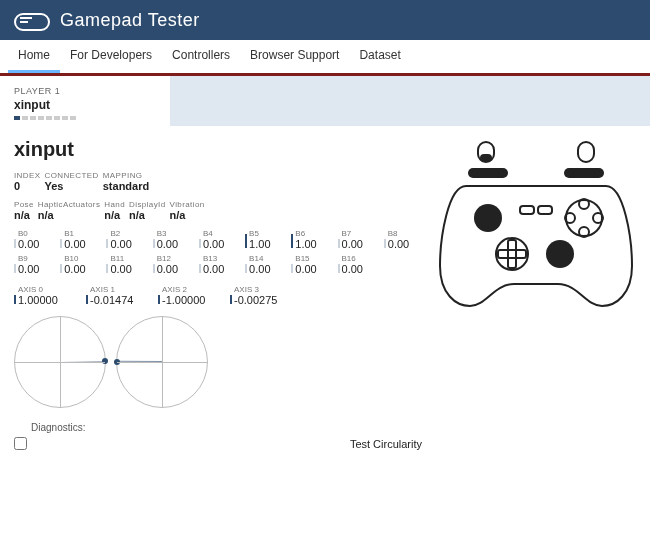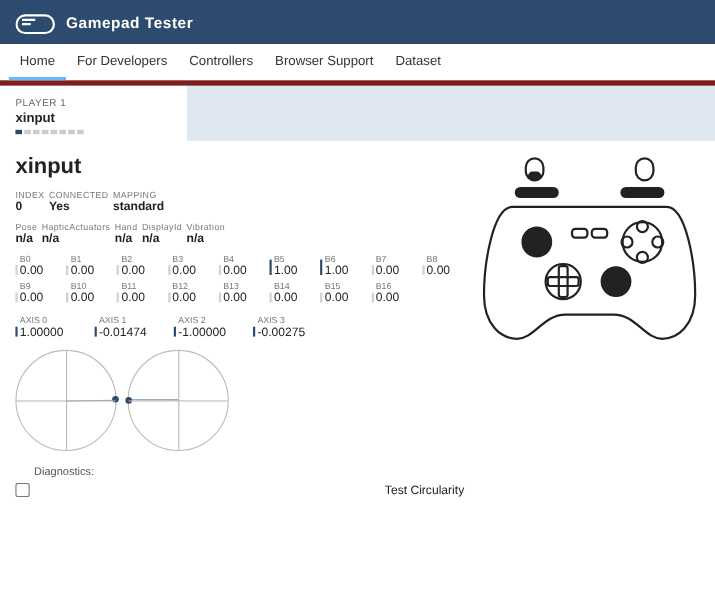--- a/index.html
+++ b/index.html
@@ -1,20 +1,20 @@
 <!DOCTYPE html>
 <html><head>
 <meta charset="utf-8">
 <style>
   * { box-sizing: border-box; margin: 0; padding: 0; }
   body { font-family: -apple-system, BlinkMacSystemFont, "Segoe UI", Arial, sans-serif; font-size: 12px; color: #222; background: #fff; width: 650px; }
   .navbar { background: #2d4b6e; color: #fff; display: flex; align-items: center; padding: 8px 14px; gap: 10px; }
-  .navbar-title { font-size: 14px; font-weight: 700; letter-spacing: 0.5px; }
+  .navbar-title { font-size: 18px; font-weight: 400; letter-spacing: 0.5px; }
   .logo-icon svg { display: block; }
-  .nav-tabs { background: #fff; border-bottom: 5px solid #7f1d1d; padding: 0 8px; display: flex; gap: 0; font-size: 12px; }
+  .nav-tabs { background: #fff; border-bottom: 3px solid #7f1d1d; padding: 0 8px; display: flex; gap: 0; font-size: 12px; }
   .nav-tab { padding: 8px 10px; color: #333; cursor: pointer; border-bottom: 3px solid transparent; }
   .nav-tab.active { border-bottom-color: #6ab7ff; }
   .player-strip { display: flex; }
   .player-card { padding: 10px 14px 6px 14px; background: #fff; width: 170px; }
   .player-label { font-size: 9px; color: #666; letter-spacing: 0.5px; margin-bottom: 2px; }
   .player-name { font-size: 12px; font-weight: 700; }
   .player-dots { display: flex; gap: 2px; margin-top: 4px; }
   .player-dot { width: 6px; height: 4px; background: #ccc; }
   .player-dot.first { background: #2d4b6e; }
   .player-placeholder { flex: 1; background: #dfe8f1; }

